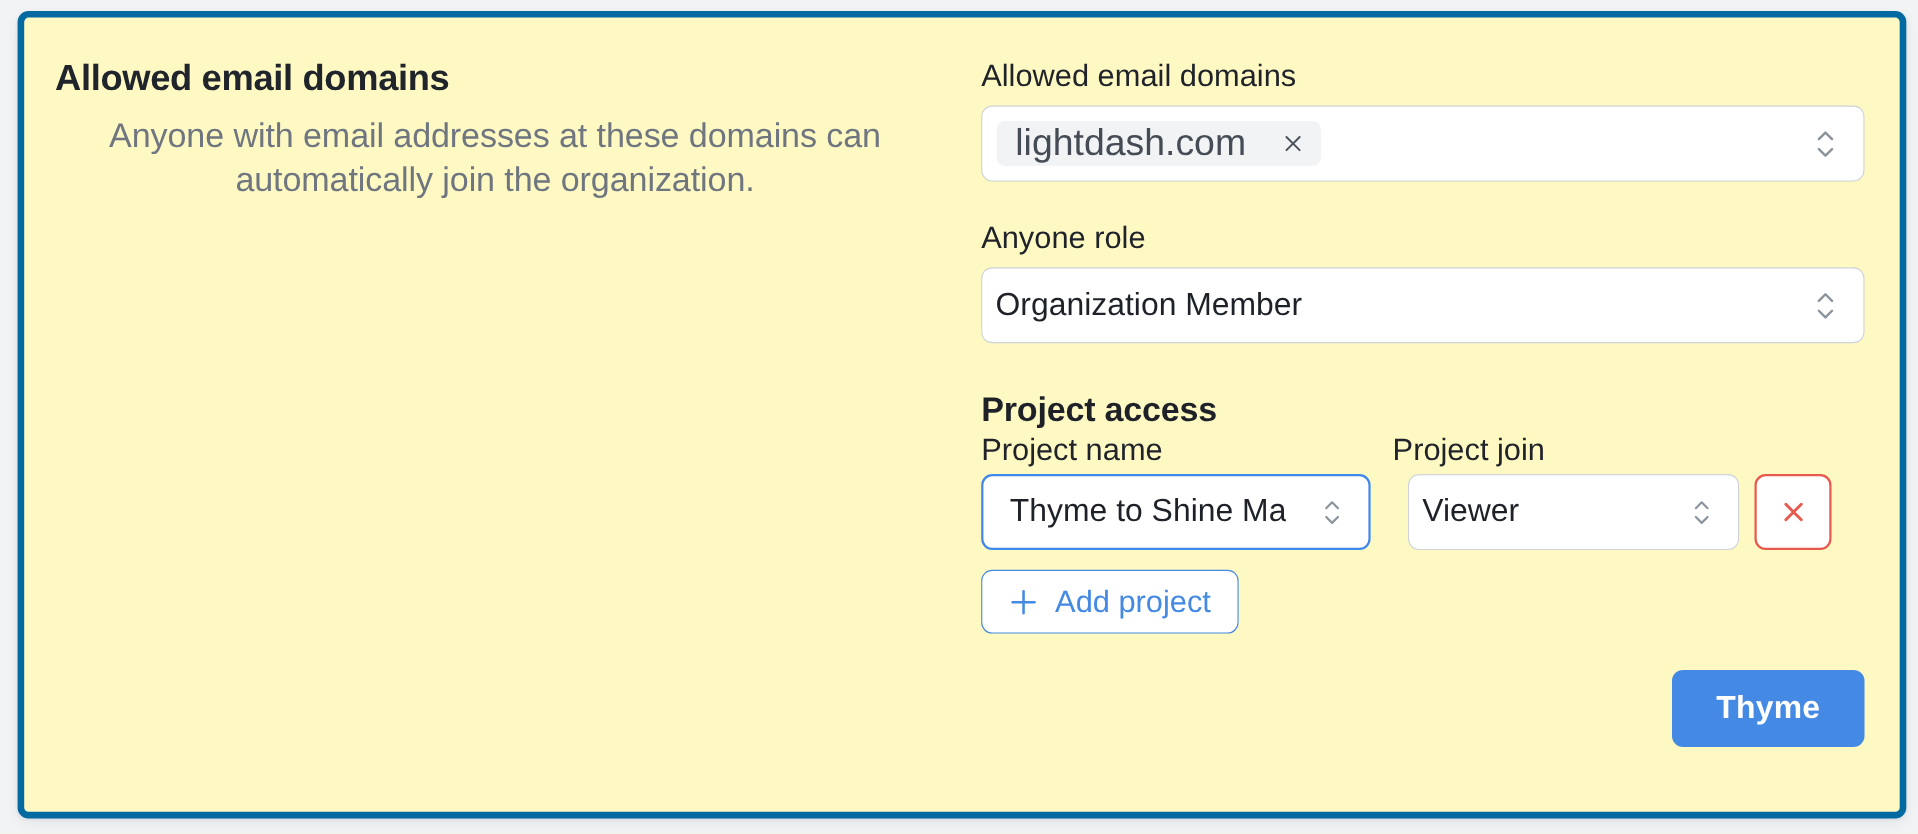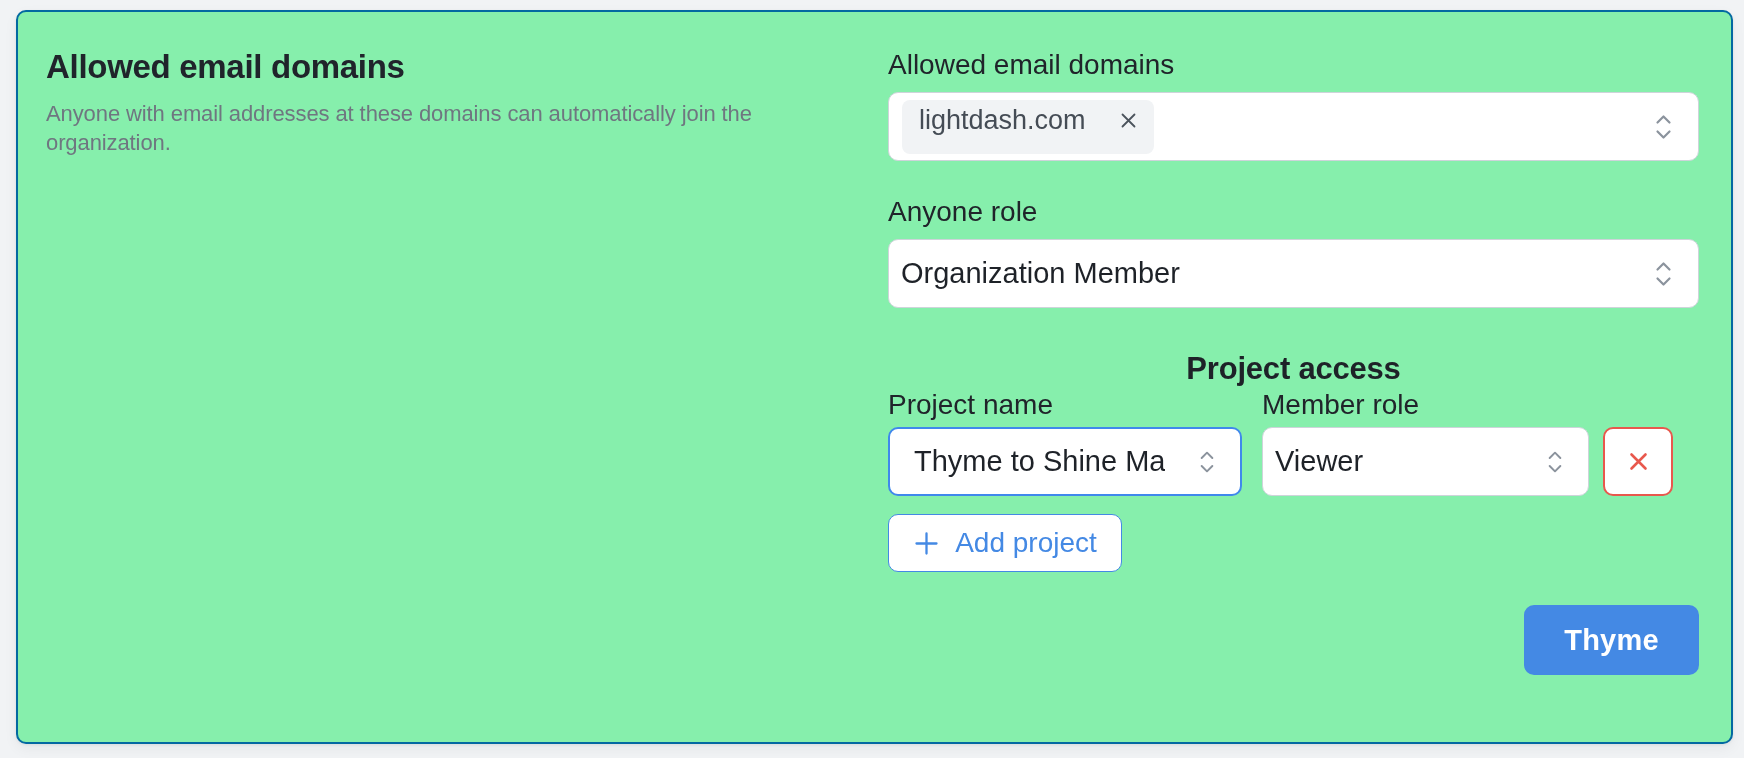--- a/index.html
+++ b/index.html
@@ -6,74 +6,74 @@
   body {
     width:1744px; height:758px;
     background:#f1f3f5;
     font-family:"Liberation Sans","DejaVu Sans",sans-serif;
     position:relative; overflow:hidden;
     -webkit-font-smoothing:antialiased;
   }
   .card {
     position:absolute; left:16px; top:10px;
     width:1717px; height:734px; box-sizing:border-box;
-    background:#86efac;
-    border:2px solid #0369a1; border-radius:10px;
+    background:#fef9c3;
+    border:6px solid #0369a1; border-radius:10px;
     box-shadow:0 1px 3px rgba(25,35,45,.07), 0 5px 14px rgba(25,35,45,.05);
     padding:36px 32px 30px 28px;
     display:flex; gap:42px;
   }
   .left-col { width:800px; flex:0 0 auto; }
   .section-title {
     margin:0 0 14px; font-size:33px; font-weight:700;
     color:#20242b; letter-spacing:-0.3px;
   }
   .section-desc {
-    margin:0; font-size:22px; line-height:1.3;
-    color:#6f7680; letter-spacing:-0.1px;
+    margin:0; font-size:31px; line-height:1.3;
+    color:#6f7680; letter-spacing:-0.1px;text-align:center;
   }
   .right-col { flex:1 1 auto; min-width:0; display:flex; flex-direction:column; }
   .field-label {
     font-size:28px; font-weight:500; color:#20242a;
     line-height:34px; margin:0 0 10px;
   }
   .input-box {
     position:relative; height:69px; box-sizing:border-box;
     background:#fff; border:1px solid #ced4da; border-radius:10px;
     display:flex; align-items:center;
   }
   .multiselect { padding:0 70px 0 13px; cursor:text; }
   .tag {
     display:inline-flex; align-items:center; gap:31px;
     background:#f1f3f5; border-radius:8px; height:41px;
-    padding:0 14px 13px 17px; font-size:27px; color:#454c55; white-space:nowrap;
+    padding:0 14px 0 17px; font-size:34px; color:#454c55; white-space:nowrap;
   }
   .tag-close { display:flex; align-items:center; cursor:pointer; }
   .selector-icon {
     position:absolute; right:21px; top:50%; transform:translateY(-50%);
     display:flex; pointer-events:none;
   }
   .select { padding:0 70px 0 12px; cursor:pointer; }
   .select .value {
     font-size:29px; color:#1e2228; white-space:nowrap; overflow:hidden;
   }
   .gap-after-ms { margin-bottom:34px; }
   .project-heading {
     margin:42px 0 0; font-size:31px; font-weight:700;
-    color:#1e2228; letter-spacing:-0.2px; line-height:38px;text-align:center;
+    color:#1e2228; letter-spacing:-0.2px; line-height:38px;
   }
   .labels-row { display:flex; }
   .labels-row .field-label { margin:0; }
   .label-name { width:374px; flex:0 0 auto; }
   .selects-row { display:flex; margin-top:5px; align-items:stretch; }
   .name-select {
     width:354px; flex:0 0 auto;
     border:2px solid #4088ec; padding-left:24px;
   }
-  .role-select { width:327px; flex:0 0 auto; margin-left:20px; }
+  .role-select { width:301px; flex:0 0 auto; margin-left:34px; }
   .delete-btn {
     width:70px; height:69px; box-sizing:border-box; margin-left:14px;
     background:#fff; border:2px solid #e8584d; border-radius:10px;
     display:flex; align-items:center; justify-content:center;
     cursor:pointer; padding:0;
   }
   .add-btn {
     margin-top:18px; width:234px; height:58px; box-sizing:border-box;
     background:#fff; border:1.5px solid #4489e4; border-radius:10px;
     color:#4489e4; font-size:28px; font-weight:500;
@@ -130,21 +130,21 @@
           <path d="M7.5 14.5 L13.5 8.5 L19.5 14.5" stroke="#8b939d" stroke-width="2.2" fill="none" stroke-linecap="round" stroke-linejoin="round"></path>
           <path d="M7.5 23.5 L13.5 29.5 L19.5 23.5" stroke="#8b939d" stroke-width="2.2" fill="none" stroke-linecap="round" stroke-linejoin="round"></path>
         </svg>
       </span>
     </div>
 
     <h2 class="project-heading">Project access</h2>
 
     <div class="labels-row">
       <div class="field-label label-name">Project name</div>
-      <div class="field-label">Member role</div>
+      <div class="field-label">Project join</div>
     </div>
 
     <div class="selects-row">
       <div class="input-box select name-select">
         <span class="value">Thyme to Shine Ma</span>
         <span class="selector-icon">
           <svg width="24" height="34" viewBox="0 0 27 38">
             <path d="M7.5 14.5 L13.5 8.5 L19.5 14.5" stroke="#8b939d" stroke-width="2.2" fill="none" stroke-linecap="round" stroke-linejoin="round"></path>
             <path d="M7.5 23.5 L13.5 29.5 L19.5 23.5" stroke="#8b939d" stroke-width="2.2" fill="none" stroke-linecap="round" stroke-linejoin="round"></path>
           </svg>

